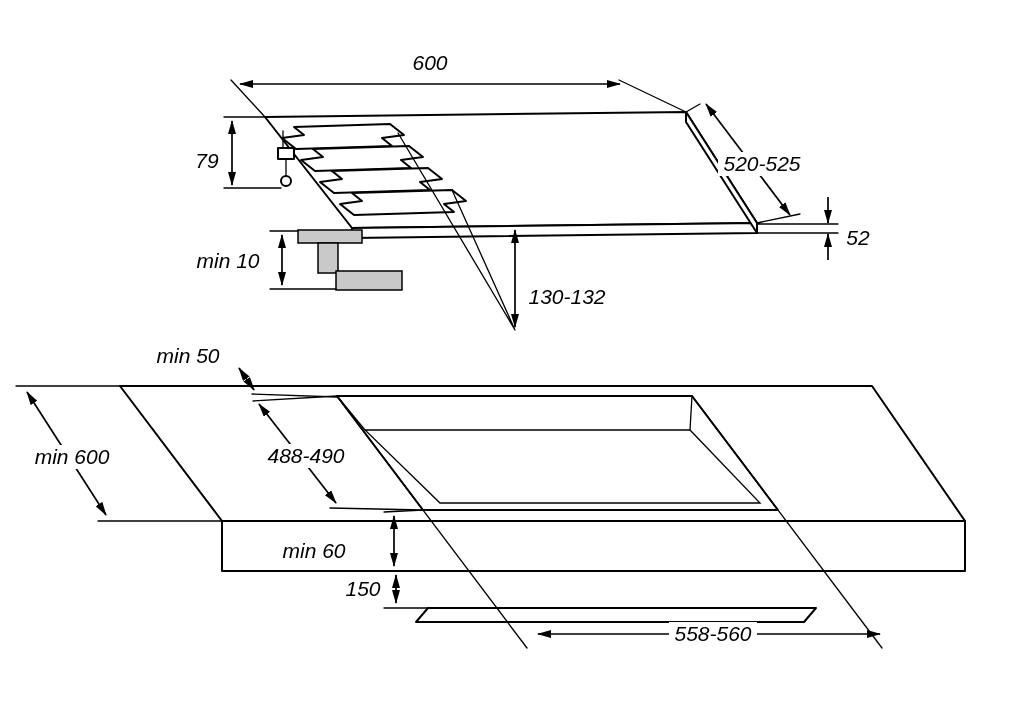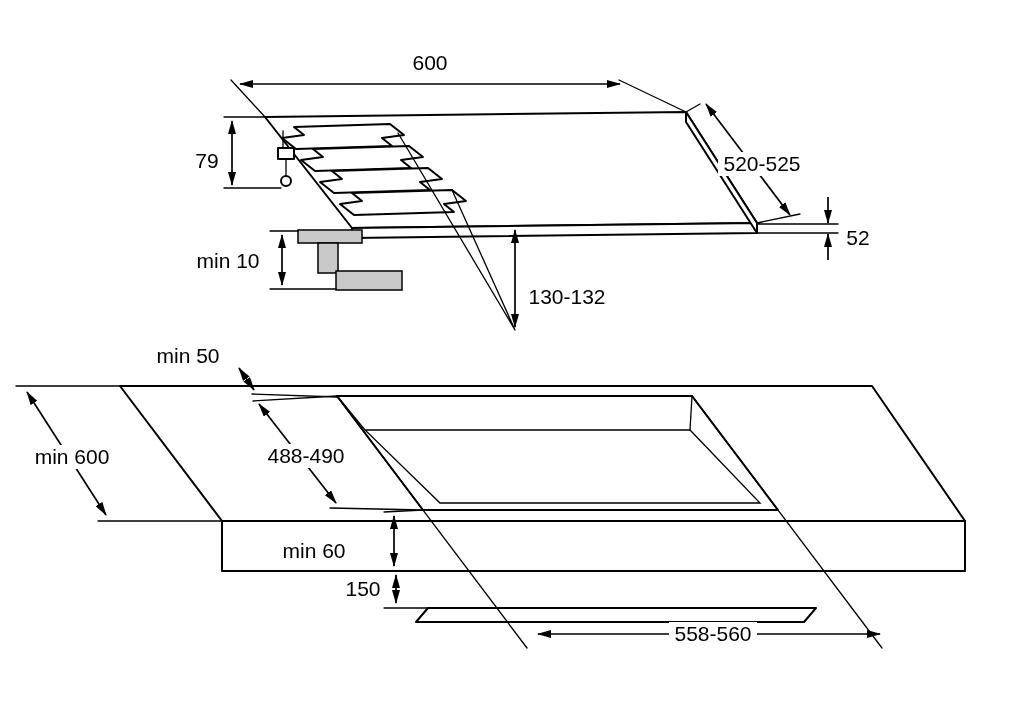--- a/index.html
+++ b/index.html
@@ -1,16 +1,16 @@
 <!DOCTYPE html>
 <html><head>
 <meta charset="utf-8">
 <style>
   html,body{margin:0;padding:0;background:#ffffff;}
-  #stage{position:relative;width:1024px;height:719px;background:#ffffff;overflow:hidden;}
+  #stage{position:relative;width:1024px;height:719px;background:#ffffff;overflow:hidden;font-style:italic;}
   svg{display:block;}
   .obj{stroke:#000;stroke-width:2;fill:none;stroke-linejoin:round;stroke-linecap:round;}
   .face{fill:#ffffff;}
   .gray{fill:#c9c9c9;stroke:#000;stroke-width:1.5;}
   .ext{stroke:#000;stroke-width:1.3;fill:none;stroke-linecap:round;}
   .dim{stroke:#000;stroke-width:1.7;fill:none;}
   .lbg{fill:#ffffff;}
   text{font-family:"Liberation Sans",sans-serif;font-size:21px;fill:#000;}
   marker path{fill:#000;stroke:none;}
 </style>

